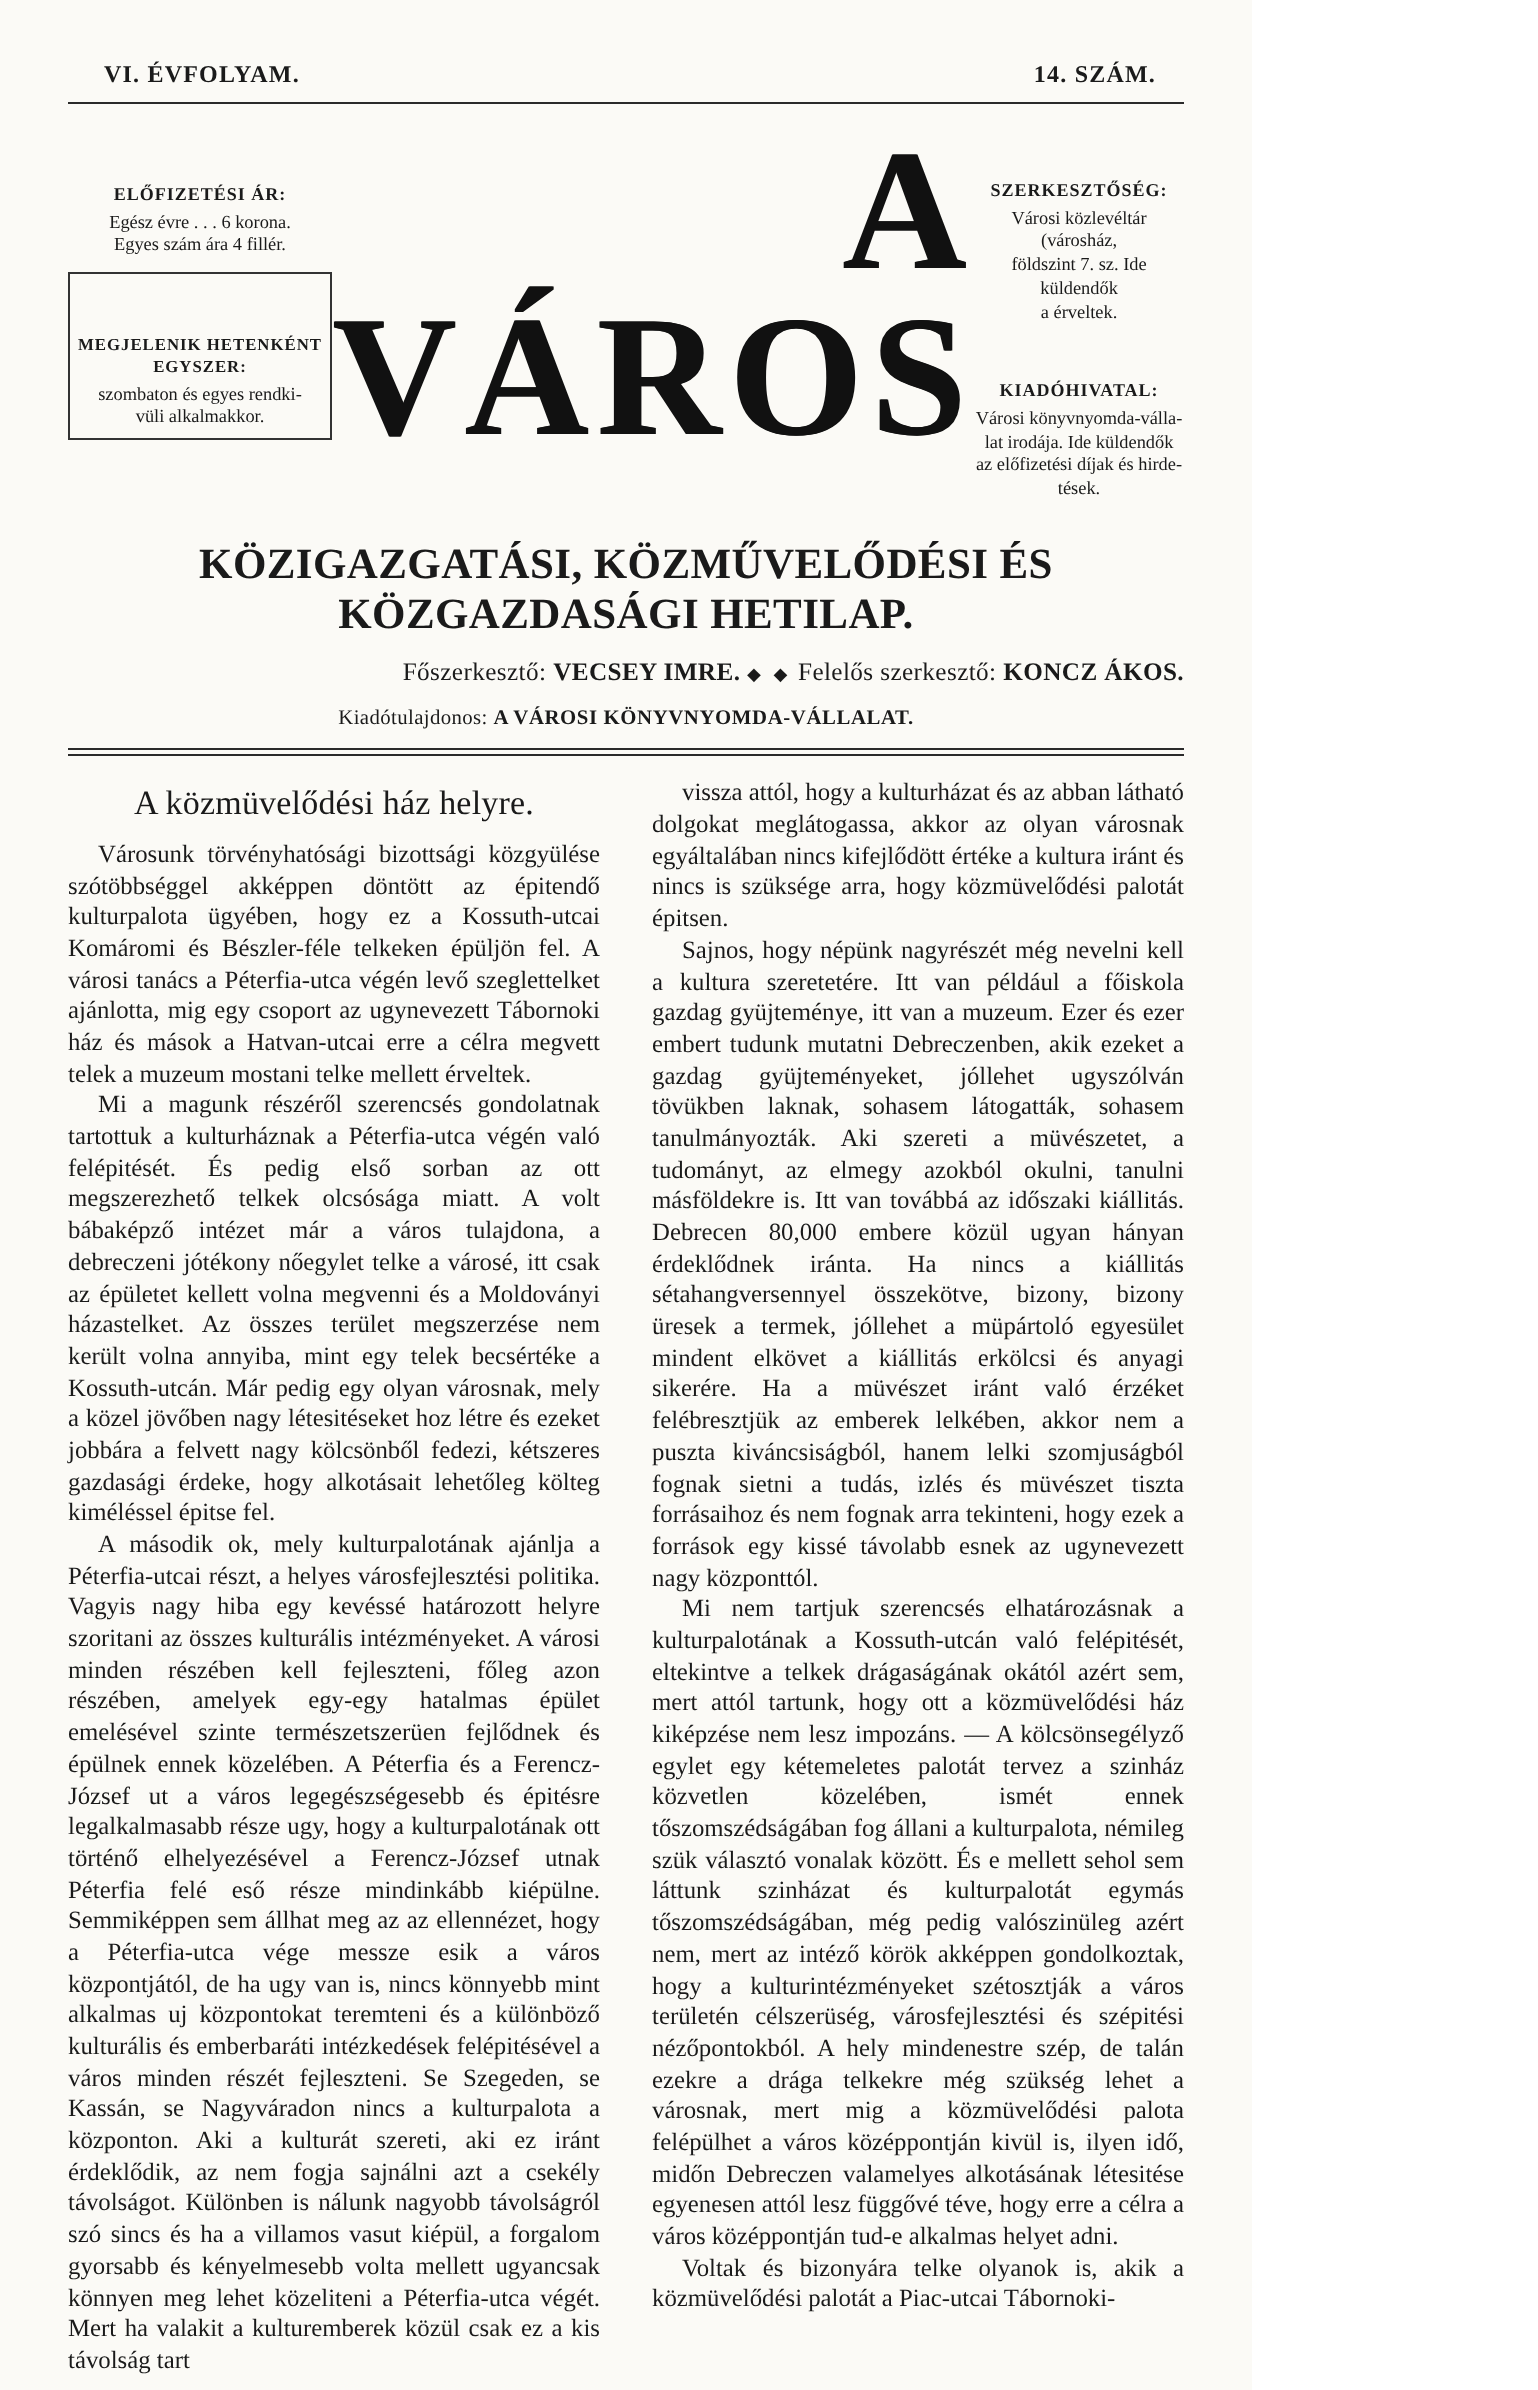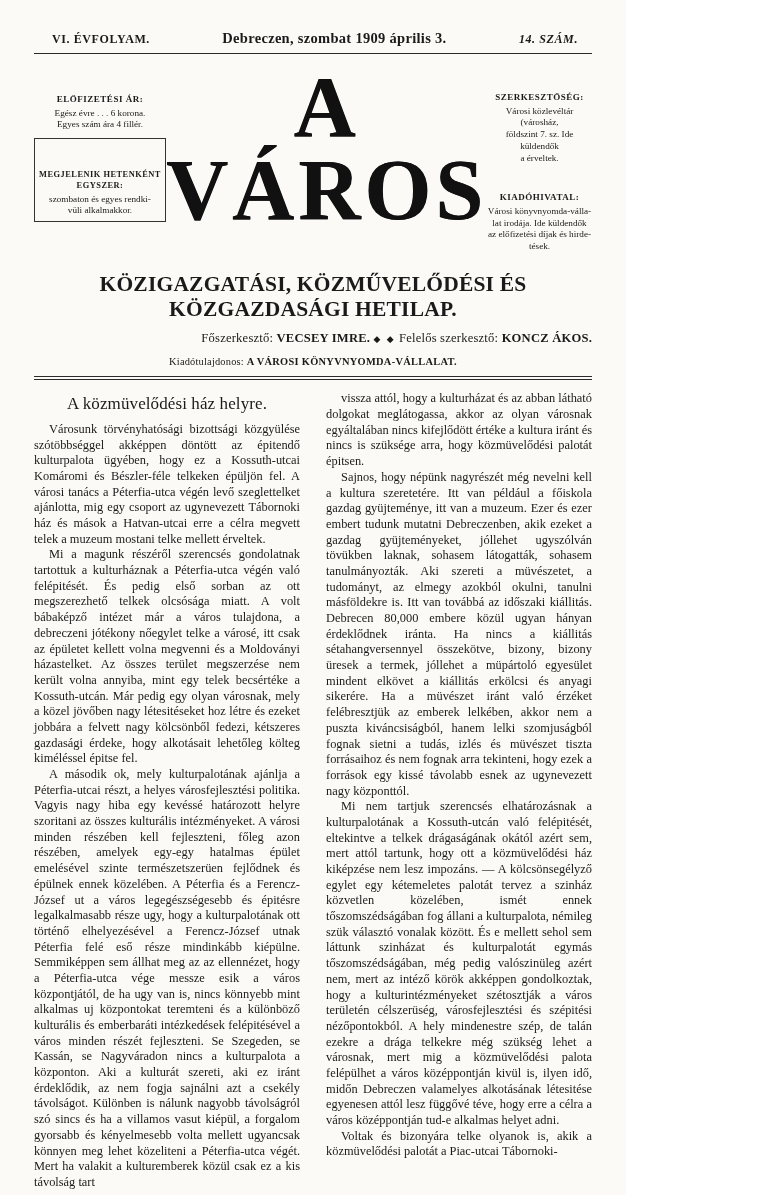--- a/index.html
+++ b/index.html
@@ -38,21 +38,20 @@
   }
   .topline .date {
     font-weight: bold;
     font-size: 14.5px;
     letter-spacing: 0.3px;
   }
   .topline .issue {
     font-weight: bold;
     font-size: 12px;
     letter-spacing: 0.6px;
-    font-style: italic;
   }
   .rule-thin {
     border-top: 1.2px solid #2a2a2a;
     margin: 6px 0 0 0;
   }
   
   .masthead {
     display: flex;
     align-items: stretch;
     margin-top: 10px;
@@ -60,21 +59,21 @@
   .mast-side {
     width: 152px;
     font-size: 9.2px;
     line-height: 1.28;
     text-align: center;
   }
   .mast-side.left { padding-top: 2px; }
   .mast-side.right { padding-top: 0px; }
   .mast-center {
     flex: 1;
-    text-align: center;
+    text-align: right;
     position: relative;
   }
   .blk { margin-bottom: 7px; }
   .blk .hd {
     font-weight: bold;
     letter-spacing: 0.5px;
     font-size: 9px;
     display: block;
     margin-bottom: 2px;
     margin-top: 28px;
@@ -155,21 +154,20 @@
   }
   .col p + p { margin-top: 0px; }
 </style>
 </head>
 <body>
 
 <div class="page">
 
   <div class="topline">
     <span class="vol">VI. ÉVFOLYAM.</span>
-    <span class="date">Debreczen, szombat 1909 április  3.</span>
     <span class="issue">14. SZÁM.</span>
   </div>
   <div class="rule-thin"></div>
 
   <div class="masthead">
 
     <div class="mast-side left">
       <div class="blk">
         <span class="hd">ELŐFIZETÉSI ÁR:</span>
         <span class="ln">Egész évre . . . 6 korona.</span>

